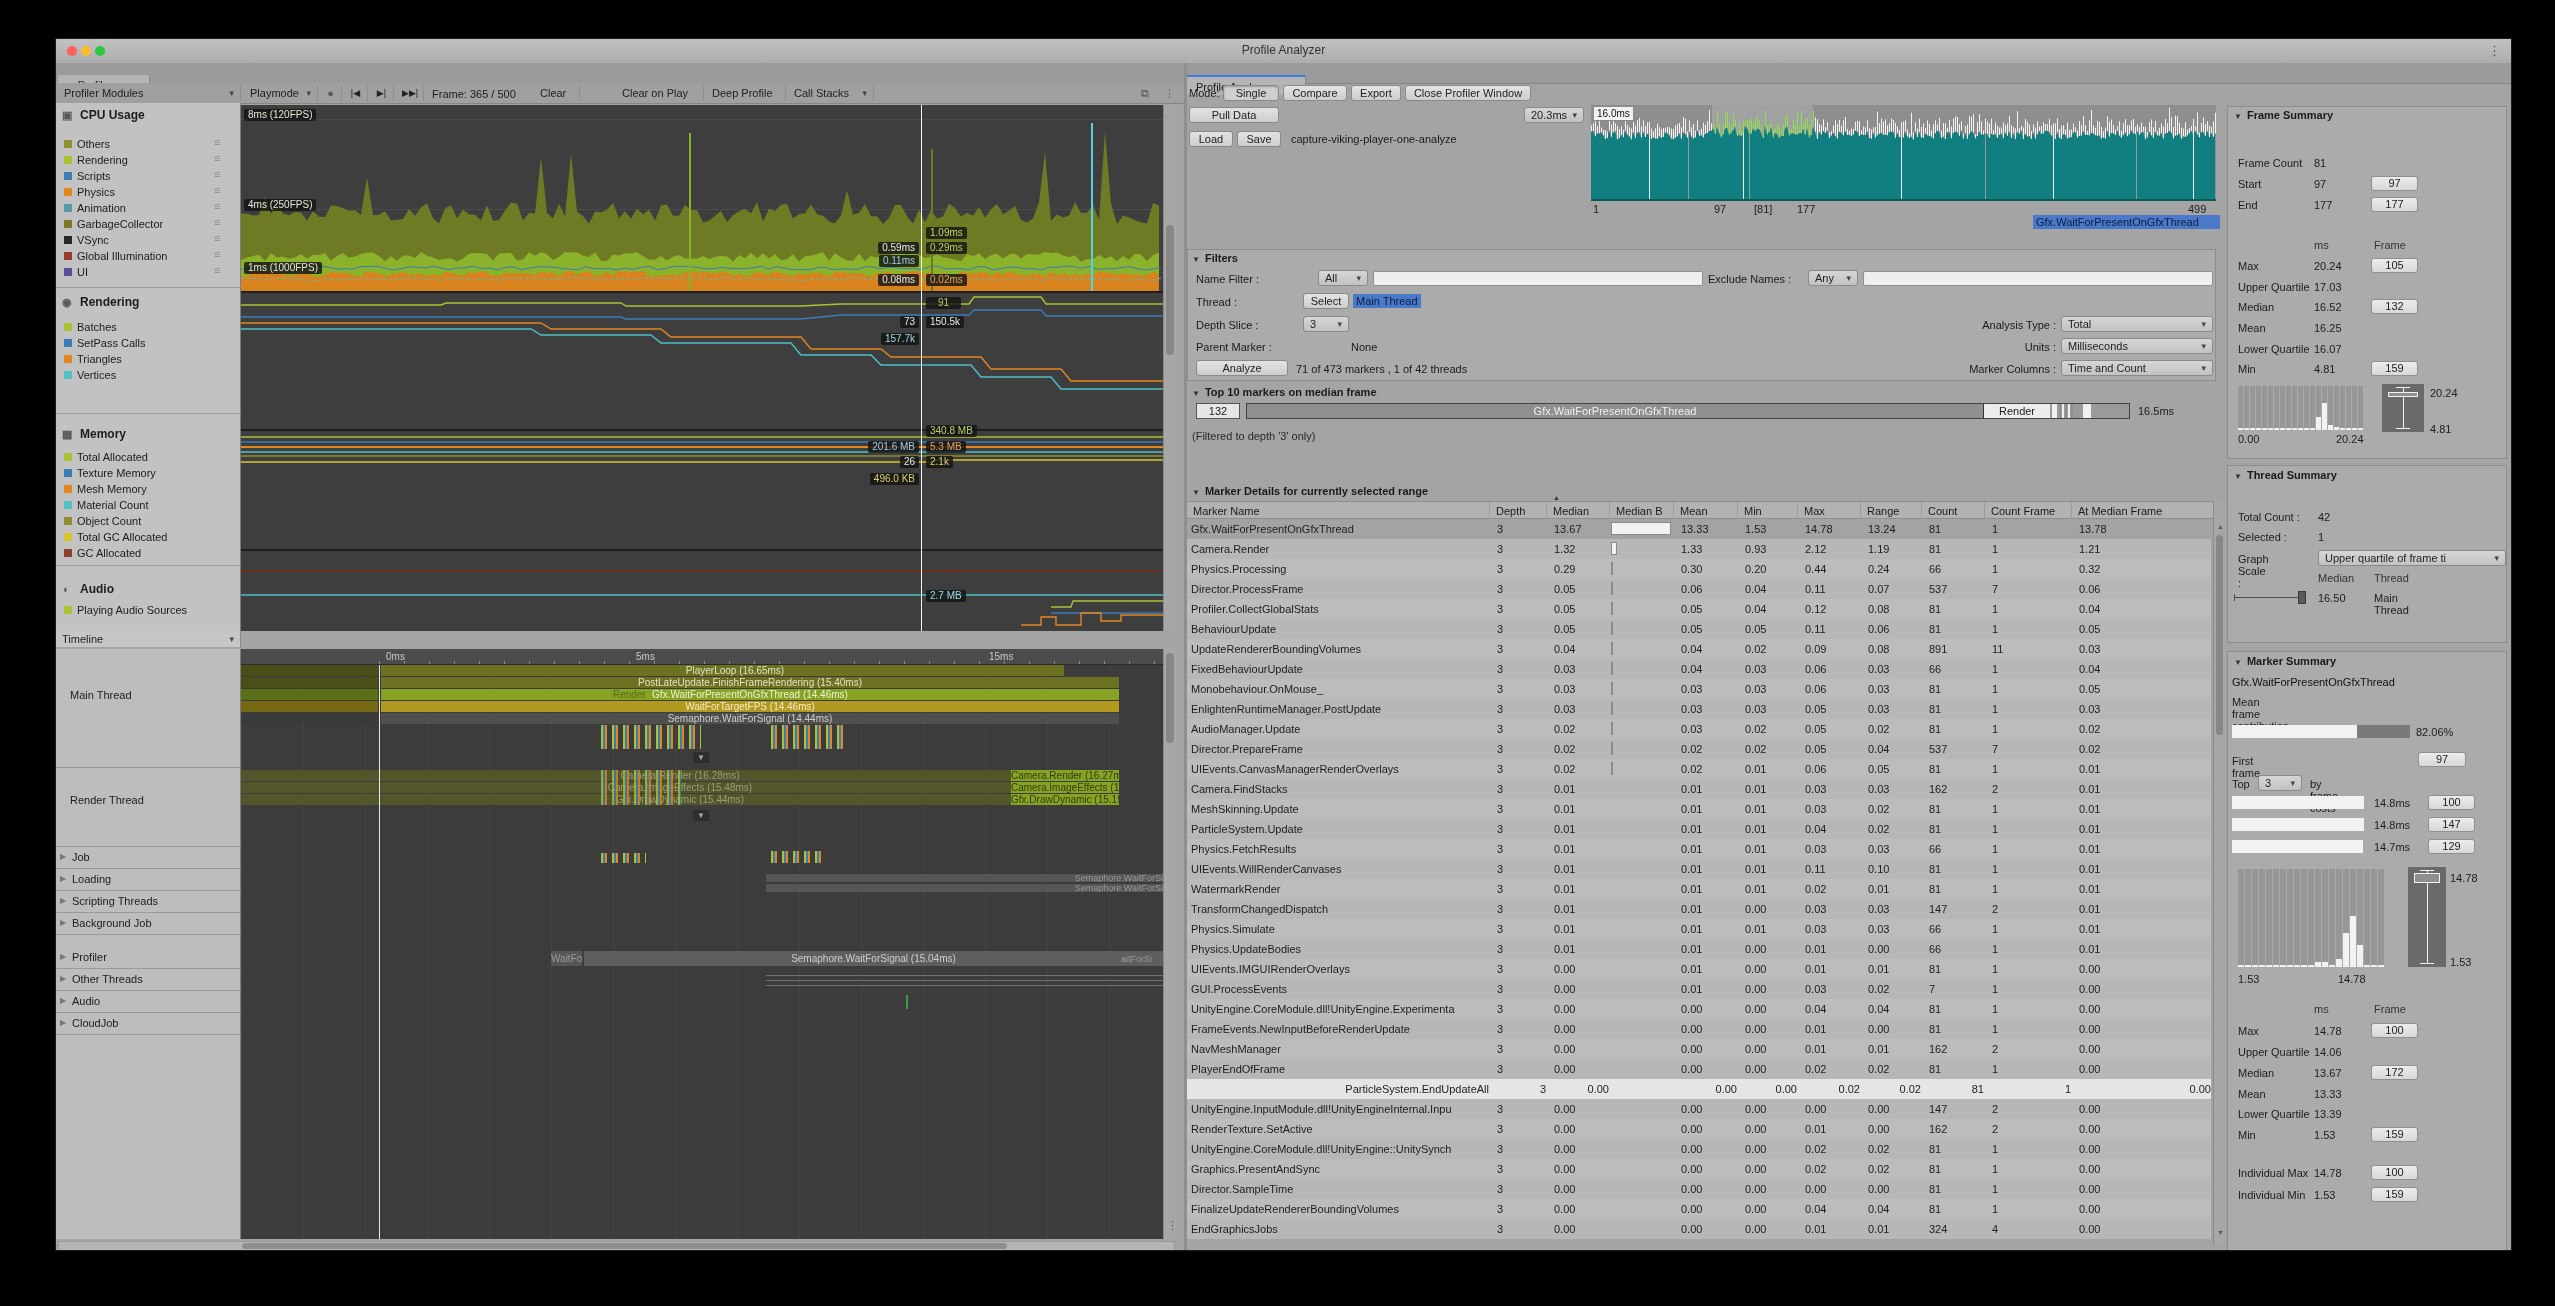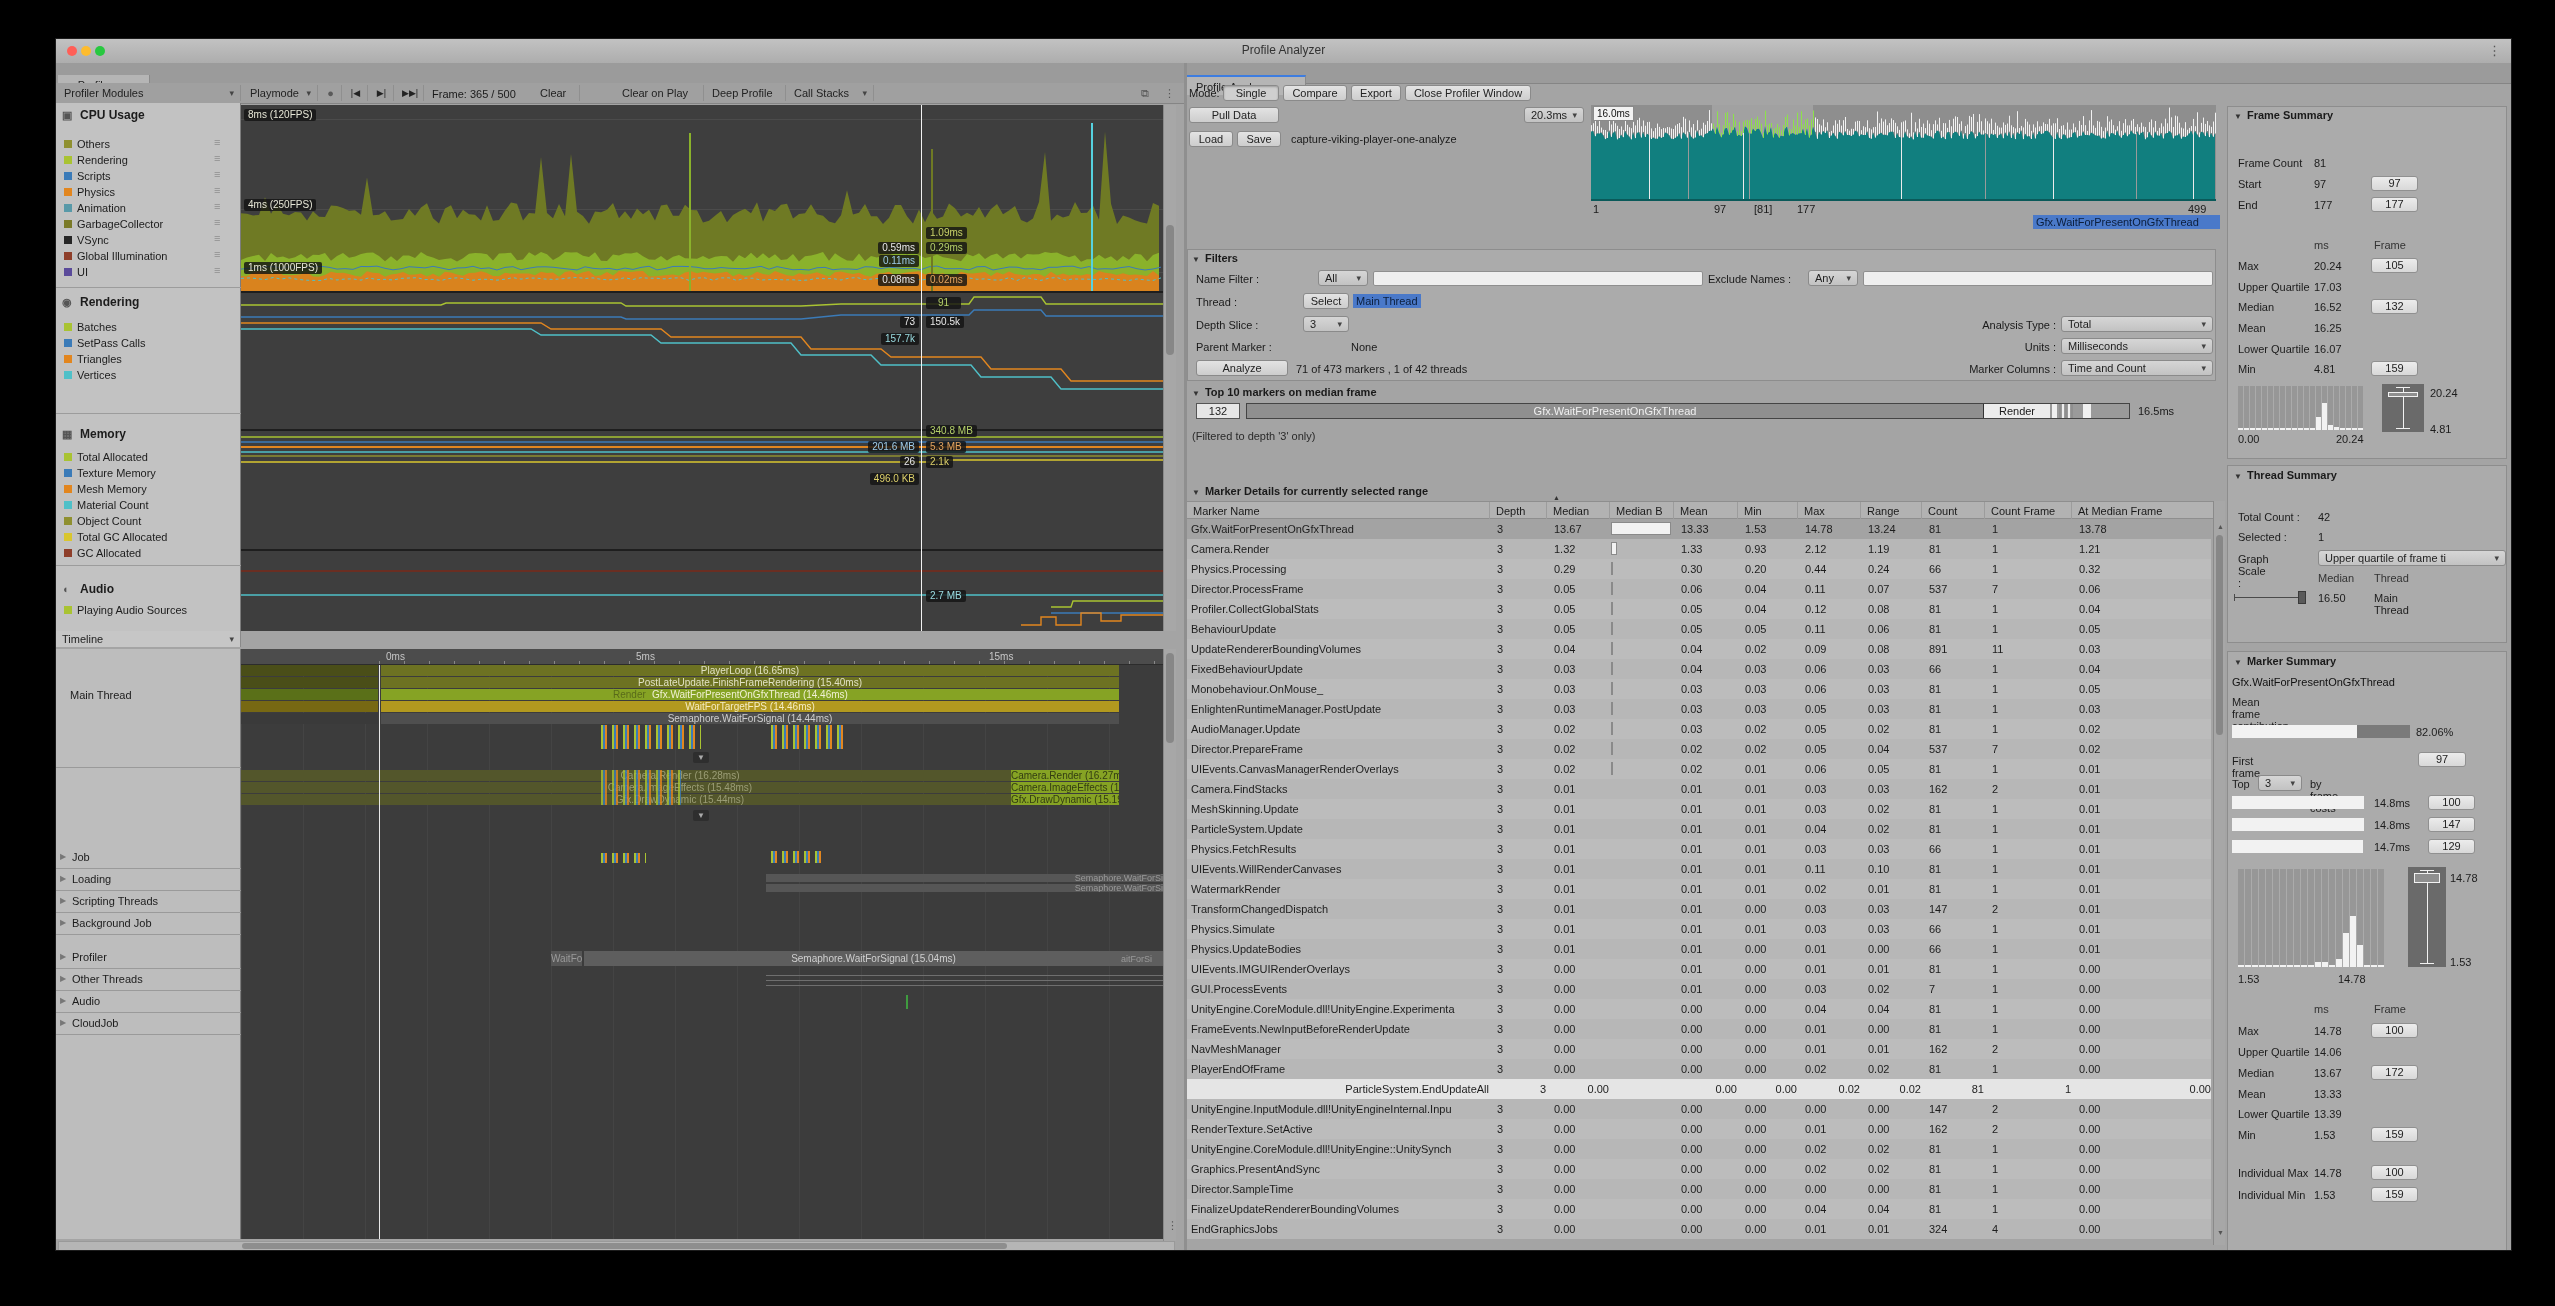--- a/index.html
+++ b/index.html
@@ -215,21 +215,21 @@
       <div class="a" style="left: 838px; top: 12px; width: 1px; height: 4px; background: rgb(136, 136, 136);"></div>
       <div class="a" style="left: 863px; top: 12px; width: 1px; height: 4px; background: rgb(136, 136, 136);"></div>
       <div class="a" style="left: 888px; top: 12px; width: 1px; height: 4px; background: rgb(136, 136, 136);"></div>
       <div class="a" style="left: 913px; top: 12px; width: 1px; height: 4px; background: rgb(136, 136, 136);"></div>
       <div class="a" style="left: 145px; top: 2px; font-size: 10px; color: rgb(200, 200, 200);">0ms</div>
       <div class="a" style="left: 395px; top: 2px; font-size: 10px; color: rgb(200, 200, 200);">5ms</div>
       <div class="a" style="left: 748px; top: 2px; font-size: 10px; color: rgb(200, 200, 200);">15ms</div>
     </div>
   <div class="tlrows" id="tlrows">
       <div class="a" style="left: 0px; top: 0px; width: 137px; height: 11px; background: rgb(74, 78, 24);"></div>
-      <div class="a" style="left: 140px; top: 0px; width: 738px; height: 11px; background: rgb(109, 114, 34); font-size: 10px; line-height: 11px; text-align: center; color: rgb(226, 226, 196); overflow: hidden; white-space: nowrap;">PlayerLoop (16.65ms)</div>
+      <div class="a" style="left: 140px; top: 0px; width: 658px; height: 11px; background: rgb(109, 114, 34); font-size: 10px; line-height: 11px; text-align: center; color: rgb(226, 226, 196); overflow: hidden; white-space: nowrap; padding-left: 25px;">PlayerLoop (16.65ms)</div>
       <div class="a" style="left: 0px; top: 12px; width: 137px; height: 11px; background: rgb(74, 78, 24);"></div>
       <div class="a" style="left: 140px; top: 12px; width: 738px; height: 11px; background: rgb(109, 114, 34); font-size: 10px; line-height: 11px; text-align: center; color: rgb(226, 226, 196); overflow: hidden; white-space: nowrap;">PostLateUpdate.FinishFrameRendering (15.40ms)</div>
       <div class="a" style="left: 0px; top: 24px; width: 137px; height: 11px; background: rgb(90, 112, 24);"></div>
       <div class="a" style="left: 140px; top: 24px; width: 738px; height: 11px; background: rgb(134, 163, 36); font-size: 10px; line-height: 11px; text-align: center; color: rgb(240, 240, 210); overflow: hidden; white-space: nowrap;">Gfx.WaitForPresentOnGfxThread (14.46ms)</div>
       <div class="a" style="left: 0px; top: 36px; width: 137px; height: 11px; background: rgb(119, 104, 19);"></div>
       <div class="a" style="left: 140px; top: 36px; width: 738px; height: 11px; background: rgb(178, 153, 31); font-size: 10px; line-height: 11px; text-align: center; color: rgb(244, 236, 194); overflow: hidden; white-space: nowrap;">WaitForTargetFPS (14.46ms)</div>
       <div class="a" style="left: 0px; top: 48px; width: 137px; height: 11px; background: rgb(58, 58, 58);"></div>
       <div class="a" style="left: 140px; top: 48px; width: 738px; height: 11px; background: rgb(79, 79, 79); font-size: 10px; line-height: 11px; text-align: center; color: rgb(207, 207, 207); overflow: hidden; white-space: nowrap;">Semaphore.WaitForSignal (14.44ms)</div>
       <div class="a" style="left: 372px; top: 24px; font-size: 10px; color: rgb(58, 68, 18); opacity: 0.6;">Render</div>
       <div class="a" style="left: 360px; top: 60px; width: 100px; height: 24px; background: repeating-linear-gradient(90deg, rgb(169, 195, 50) 0px, rgb(169, 195, 50) 2px, rgb(59, 123, 184) 2px, rgb(59, 123, 184) 4px, rgb(226, 134, 31) 4px, rgb(226, 134, 31) 6px, transparent 6px, transparent 11px);"></div>
@@ -252,20 +252,23 @@
       <div class="a" style="left: 880px; top: 289px; font-size: 9px; color: rgb(154, 154, 154);">aitForSi</div>
       <div class="a" style="left: 525px; top: 310px; width: 397px; height: 1px; background: rgb(111, 111, 111);"></div>
       <div class="a" style="left: 525px; top: 315px; width: 397px; height: 1px; background: rgb(111, 111, 111);"></div>
       <div class="a" style="left: 525px; top: 320px; width: 397px; height: 1px; background: rgb(111, 111, 111);"></div>
       <div class="a" style="left: 665px; top: 330px; width: 2px; height: 14px; background: rgb(63, 155, 63);"></div>
       <div class="a" style="left: 138px; top: 0px; width: 1px; height: 574px; background: rgb(232, 232, 232);"></div>
     </div>
   <div class="tlabels" id="tlabels">
       <div class="a" style="left: 0px; top: 16px; width: 185px; height: 103px; border-bottom: 1px solid rgb(154, 154, 154); box-sizing: border-box; font-size: 11px; color: rgb(28, 28, 28);">
         <div class="a" style="left: 14px; top: 24px;">Main Thread</div>
+      </div>
+      <div class="a" style="left: 0px; top: 119px; width: 185px; height: 79px; border-bottom: 1px solid rgb(154, 154, 154); box-sizing: border-box; font-size: 11px; color: rgb(28, 28, 28);">
+        <div class="a" style="left: 14px; top: 26px;">Render Thread</div>
       </div>
       <div class="a" style="left: 0px; top: 198px; width: 185px; height: 22px; border-bottom: 1px solid rgb(154, 154, 154); box-sizing: border-box; font-size: 11px; color: rgb(28, 28, 28);">
         <div class="a" style="left: 4px; top: 5px; color: rgb(119, 119, 119); font-size: 8px;">▶</div>
         <div class="a" style="left: 16px; top: 4px;">Job</div>
       </div>
       <div class="a" style="left: 0px; top: 220px; width: 185px; height: 22px; border-bottom: 1px solid rgb(154, 154, 154); box-sizing: border-box; font-size: 11px; color: rgb(28, 28, 28);">
         <div class="a" style="left: 4px; top: 5px; color: rgb(119, 119, 119); font-size: 8px;">▶</div>
         <div class="a" style="left: 16px; top: 4px;">Loading</div>
       </div>
       <div class="a" style="left: 0px; top: 242px; width: 185px; height: 22px; border-bottom: 1px solid rgb(154, 154, 154); box-sizing: border-box; font-size: 11px; color: rgb(28, 28, 28);">

